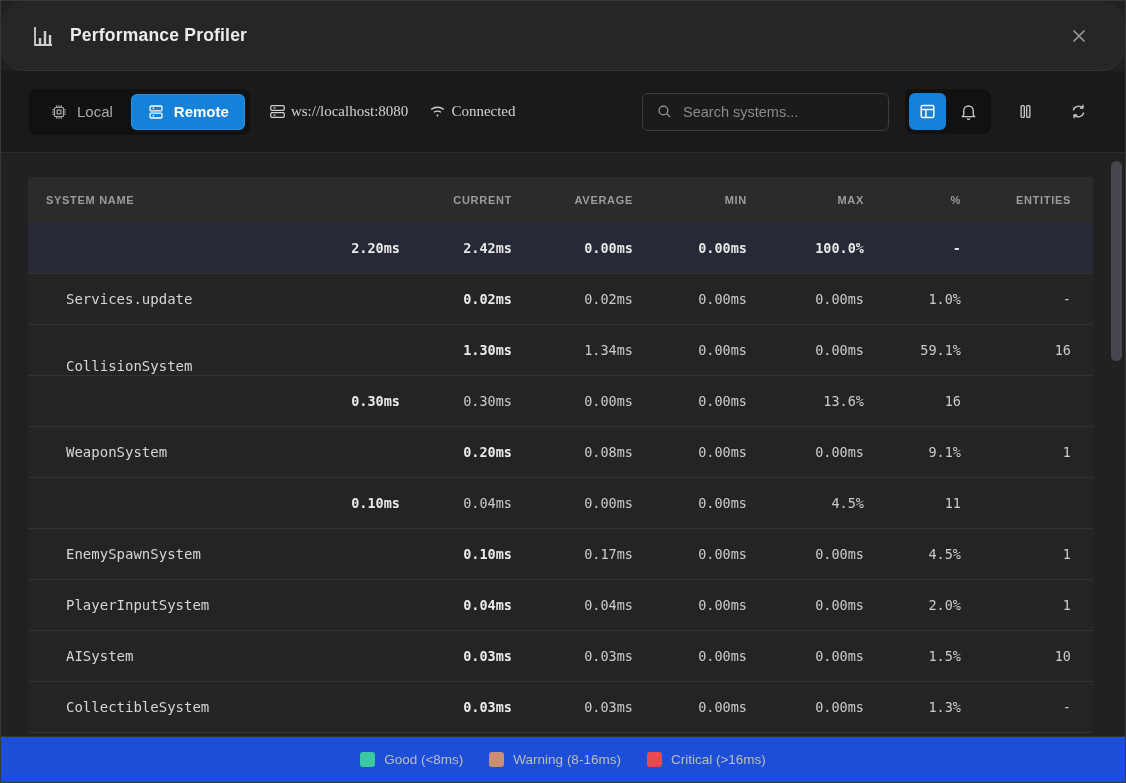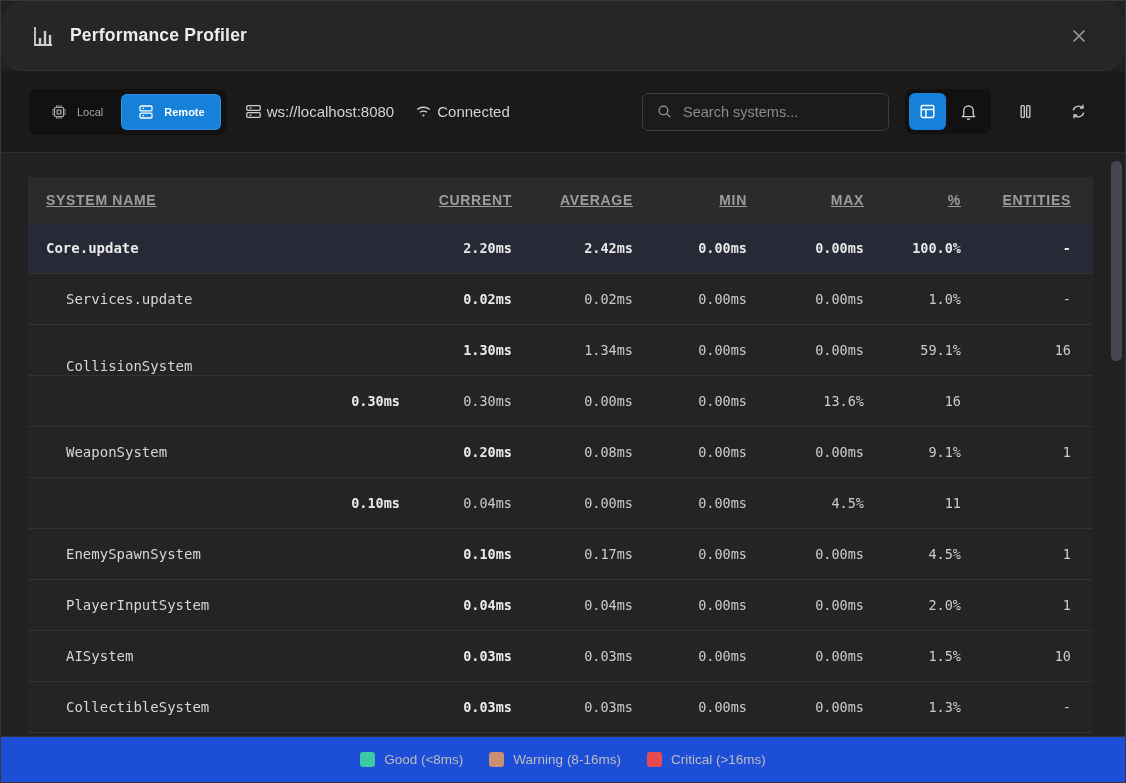--- a/index.html
+++ b/index.html
@@ -27,27 +27,27 @@
   .toolbar {
     height:82px; flex:0 0 82px; background:#1a1a1b;
     border-bottom:1px solid #2d2d2d;
     display:flex; align-items:center; padding:0 28px; gap:18px;
   }
   .toggle-group {
     display:flex; align-items:center; background:#111112; border-radius:8px; padding:5px; gap:2px;
   }
   .toggle-btn {
     display:flex; align-items:center; gap:9px; height:36px; padding:0 16px;
-    border-radius:6px; font-size:11px; color:#a9a9a9; cursor:pointer; background:transparent;
+    border-radius:6px; font-size:15px; color:#a9a9a9; cursor:pointer; background:transparent;
     border:none; font-family:inherit;justify-content:center;
   }
   .toggle-btn svg { width:18px; height:18px; }
   .toggle-btn.active { color:#fff; font-weight:700; box-shadow:0 0 0 1px rgba(255,255,255,0.12) inset; }
   .conn-info { display:flex; align-items:center; gap:20px; font-size:15px; color:#d2d2d2; }
-  .conn-item { display:flex; align-items:center; gap:4px; }
+  .conn-item { display:flex; align-items:center; gap:4px;font-family:Liberation Serif, serif; }
   .conn-item svg { width:19px; height:19px; color:#cfcfcf; }
   .toolbar-right { margin-left:auto; display:flex; align-items:center; gap:16px; }
   .search-box {
     display:flex; align-items:center; gap:10px; width:247px; height:38px;
     background:#1b1b1c; border:1px solid #3d3d3d; border-radius:6px; padding:0 13px;
   }
   .search-box svg { width:17px; height:17px; color:#9a9a9a; flex:0 0 auto; }
   .search-box input {
     background:transparent; border:none; outline:none; color:#dcdcdc;
     font-size:14.5px; width:100%; font-family:inherit;
@@ -65,21 +65,21 @@
   .table {
     position:absolute; left:27px; top:24px; width:1065px;
   }
   .trow {
     display:grid;
     grid-template-columns:1fr 112px 121px 114px 117px 97px 110px;
     align-items:center; padding:0 22px 0 18px;
   }
   .thead {
     height:46px; background:#2b2b2b; color:#9c9c9c;
-    font-size:14px; font-weight:700; letter-spacing:0.7px;text-decoration:underline;
+    font-size:11px; font-weight:700; letter-spacing:0.7px;
   }
   .thead .cell { text-align:right; }
   .thead .cell.name { text-align:left; }
   .tbody .trow {
     height:51px; background:#242424; border-bottom:1px solid #333333;
     font-family:"DejaVu Sans Mono","Liberation Mono",monospace; font-size:13.5px; color:#cccccc;
   }
   .tbody .cell { text-align:right; }
   .tbody .cell.name { text-align:left; color:#d6d6d6; font-size:14px; }
   .tbody .cell.current { font-weight:700; color:#eaeaea; }
@@ -204,21 +204,20 @@
         <div class="cell name">SYSTEM NAME</div>
         <div class="cell">CURRENT</div>
         <div class="cell">AVERAGE</div>
         <div class="cell">MIN</div>
         <div class="cell">MAX</div>
         <div class="cell">%</div>
         <div class="cell">ENTITIES</div>
       </div>
       <div class="tbody">
           <div class="trow selected" style="background: rgb(39, 41, 54);">
-    <div class="cell name" style="padding-left: 0px;">Core.update</div>
     <div class="cell current">2.20ms</div>
     <div class="cell average">2.42ms</div>
     <div class="cell min">0.00ms</div>
     <div class="cell max">0.00ms</div>
     <div class="cell percent">100.0%</div>
     <div class="cell entities">-</div>
   </div>
           <div class="trow">
     <div class="cell name" style="padding-left: 20px;">Services.update</div>
     <div class="cell current">0.02ms</div>

